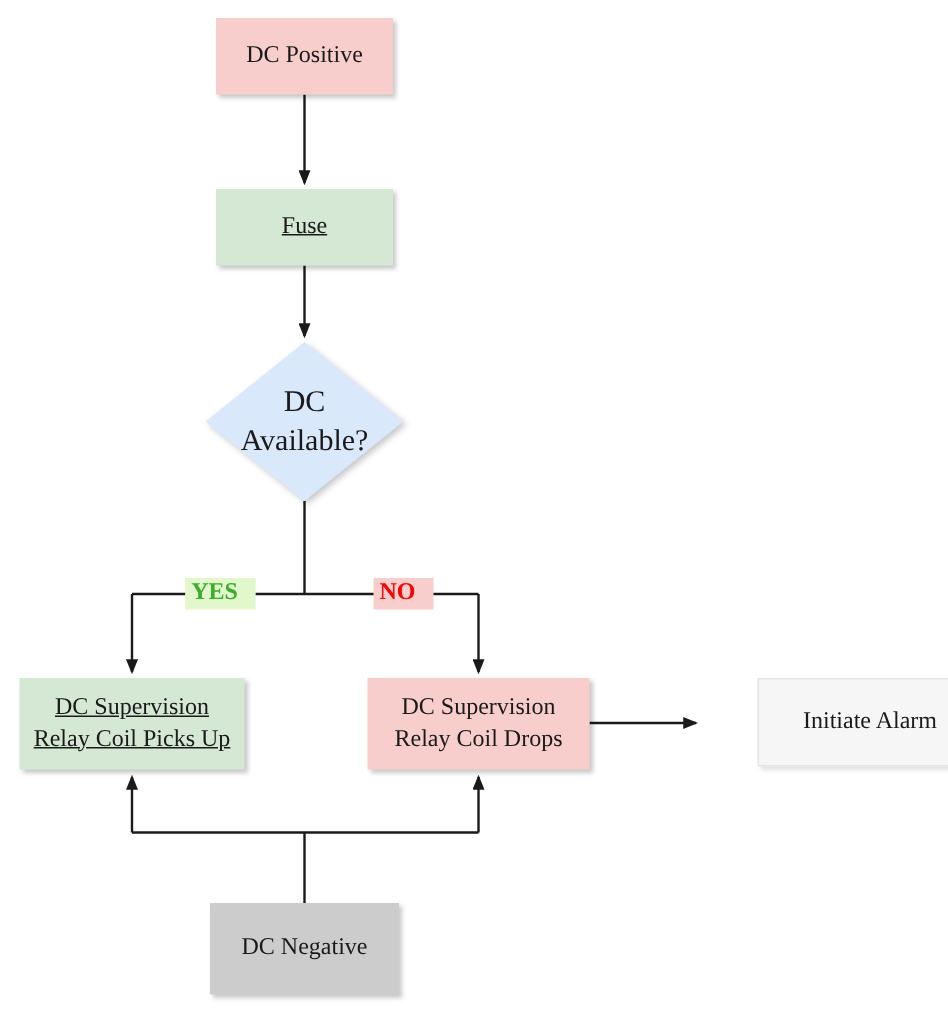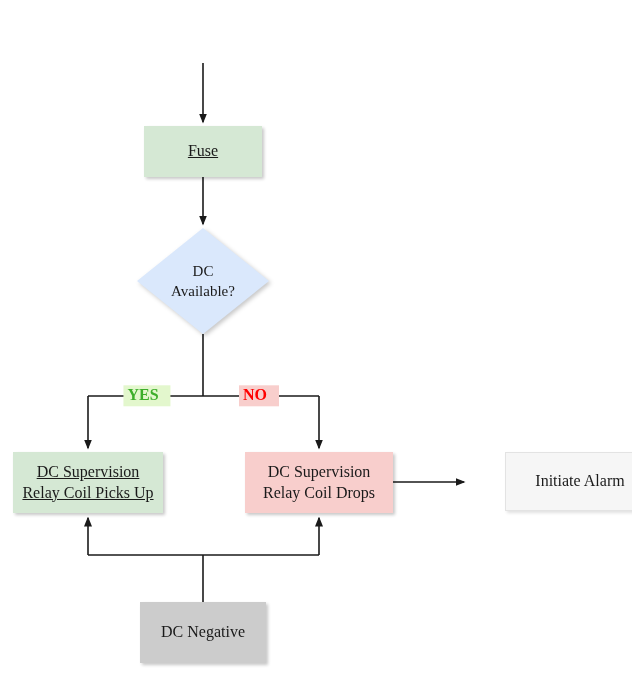--- a/index.html
+++ b/index.html
@@ -38,35 +38,35 @@
     background: var(--light, #f6f6f6);
     border: 1px solid #e3e3e3;
     box-shadow: 2px 2px 3px rgba(0,0,0,0.12);
   }
   .diamond-label {
     position: absolute;
     z-index: 2;
     left: 203px; top: 281px;
     transform: translate(-50%, -50%);
     text-align: center;
-    font-size: 15px;
+    font-size: 20px;
     line-height: 1.3;
     white-space: pre-line;
   }
   .branch-label {
     position: absolute;
     z-index: 3;
     transform: translate(-50%, -50%);
     font-size: 16px;
     font-weight: bold;
     padding: 1px 12px 2px 4px;
     line-height: 1.15;
   }
   .branch-label.yes { left: 147px; top: 396px; color: var(--yes-green, #3dae2b); background: var(--yes-bg, #e3f7cd); }
-  .branch-label.no  { left: 259px; top: 396px; color: var(--no-red, #ff0000);   background: var(--no-bg, #f8cecc); }
+  .branch-label.no  { left: 269px; top: 396px; color: var(--no-red, #ff0000);   background: var(--no-bg, #f8cecc); }
 </style>
 </head>
 <body>
 
 <div class="canvas">
 
   <svg class="wires" width="632" height="675">
     <defs>
       <marker id="arr" class="arrowmark" markerWidth="10" markerHeight="8" refX="8.5" refY="4" orient="auto" markerUnits="userSpaceOnUse">
         <path d="M0,0 L10,4 L0,8 Z"></path>
@@ -81,20 +81,23 @@
     <line class="wire" x1="319" y1="396" x2="319" y2="448" marker-end="url(#arr)"></line>
     <line class="wire" x1="393" y1="482" x2="464" y2="482" marker-end="url(#arr)"></line>
     <line class="wire" x1="203" y1="602" x2="203" y2="555"></line>
     <line class="wire" x1="88" y1="555" x2="319" y2="555"></line>
     <line class="wire" x1="88" y1="555" x2="88" y2="518" marker-end="url(#arr)"></line>
     <line class="wire" x1="319" y1="555" x2="319" y2="518" marker-end="url(#arr)"></line>
 
     <polygon class="diamond" points="203,228 269,281 203,334 137,281"></polygon>
   </svg>
 
+  <div class="node pink" style="left:144px; top:12px; width:118px; height:51px;">
+    <span class="node-label">DC Positive</span>
+  </div>
 
   <div class="node green" style="left:144px; top:126px; width:118px; height:51px;">
     <span class="node-label">Fuse</span>
   </div>
 
   <div class="diamond-label">DC
 Available?</div>
 
   <div class="branch-label yes">YES</div>
 

